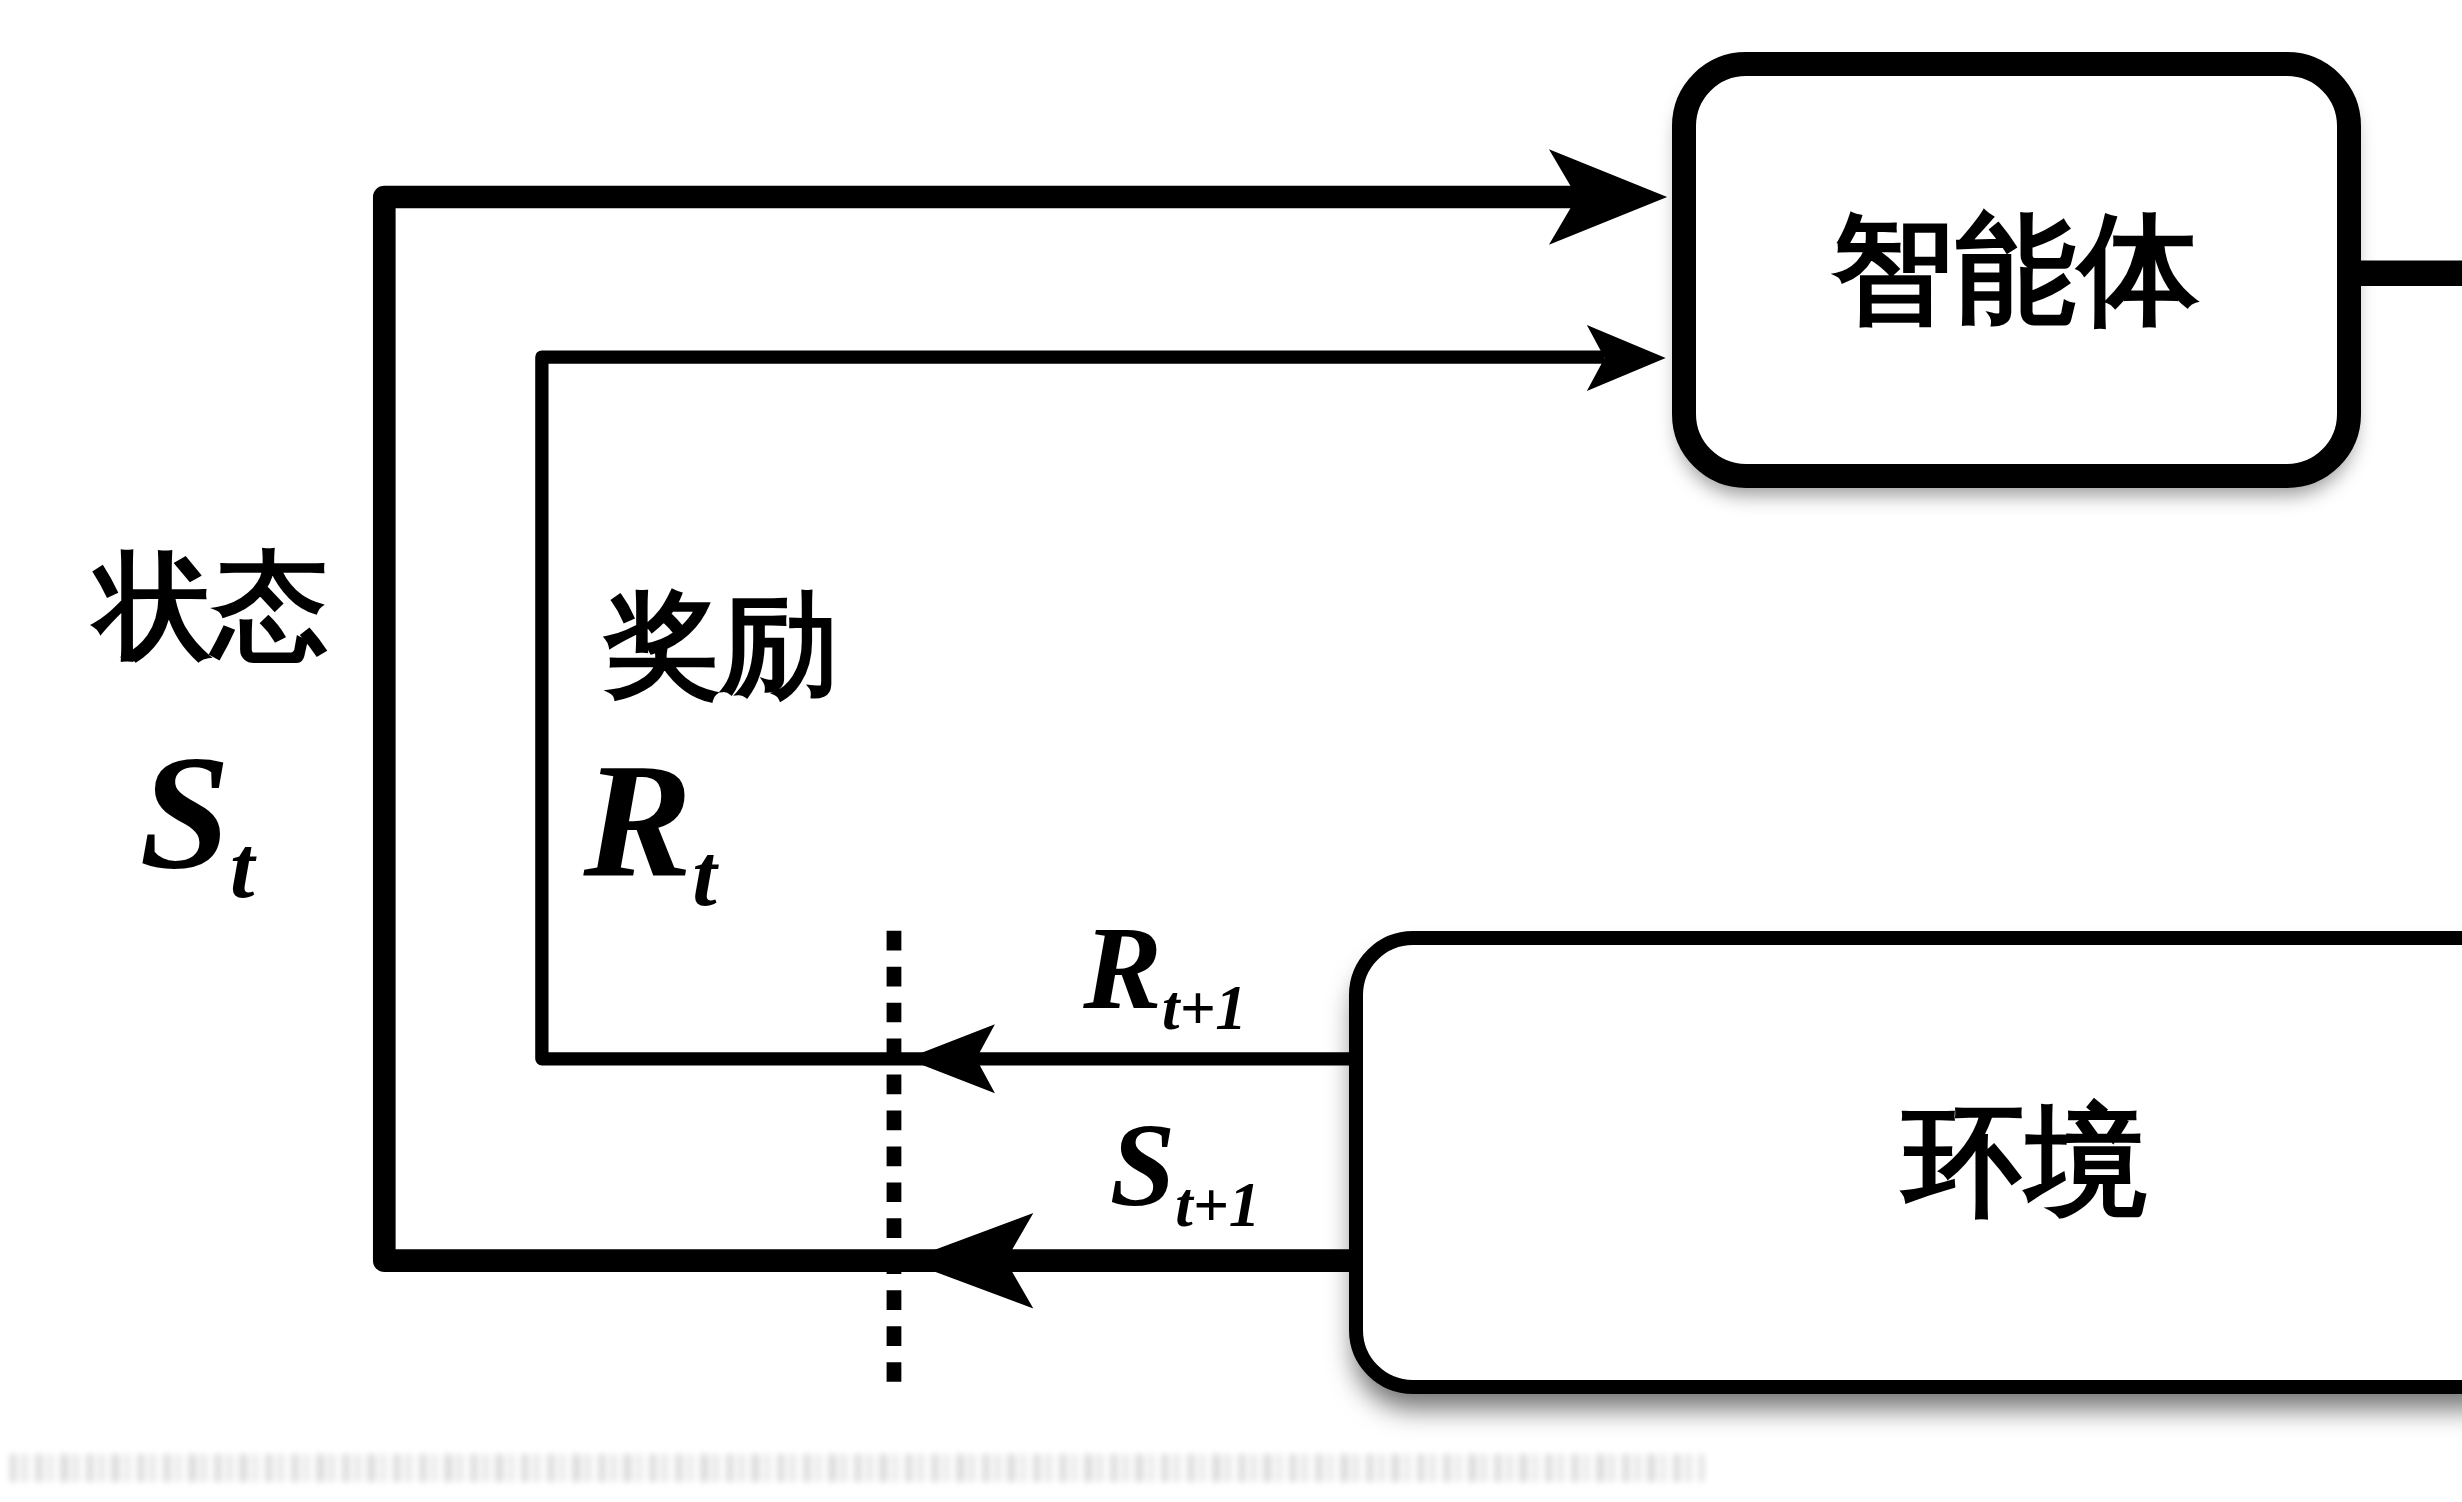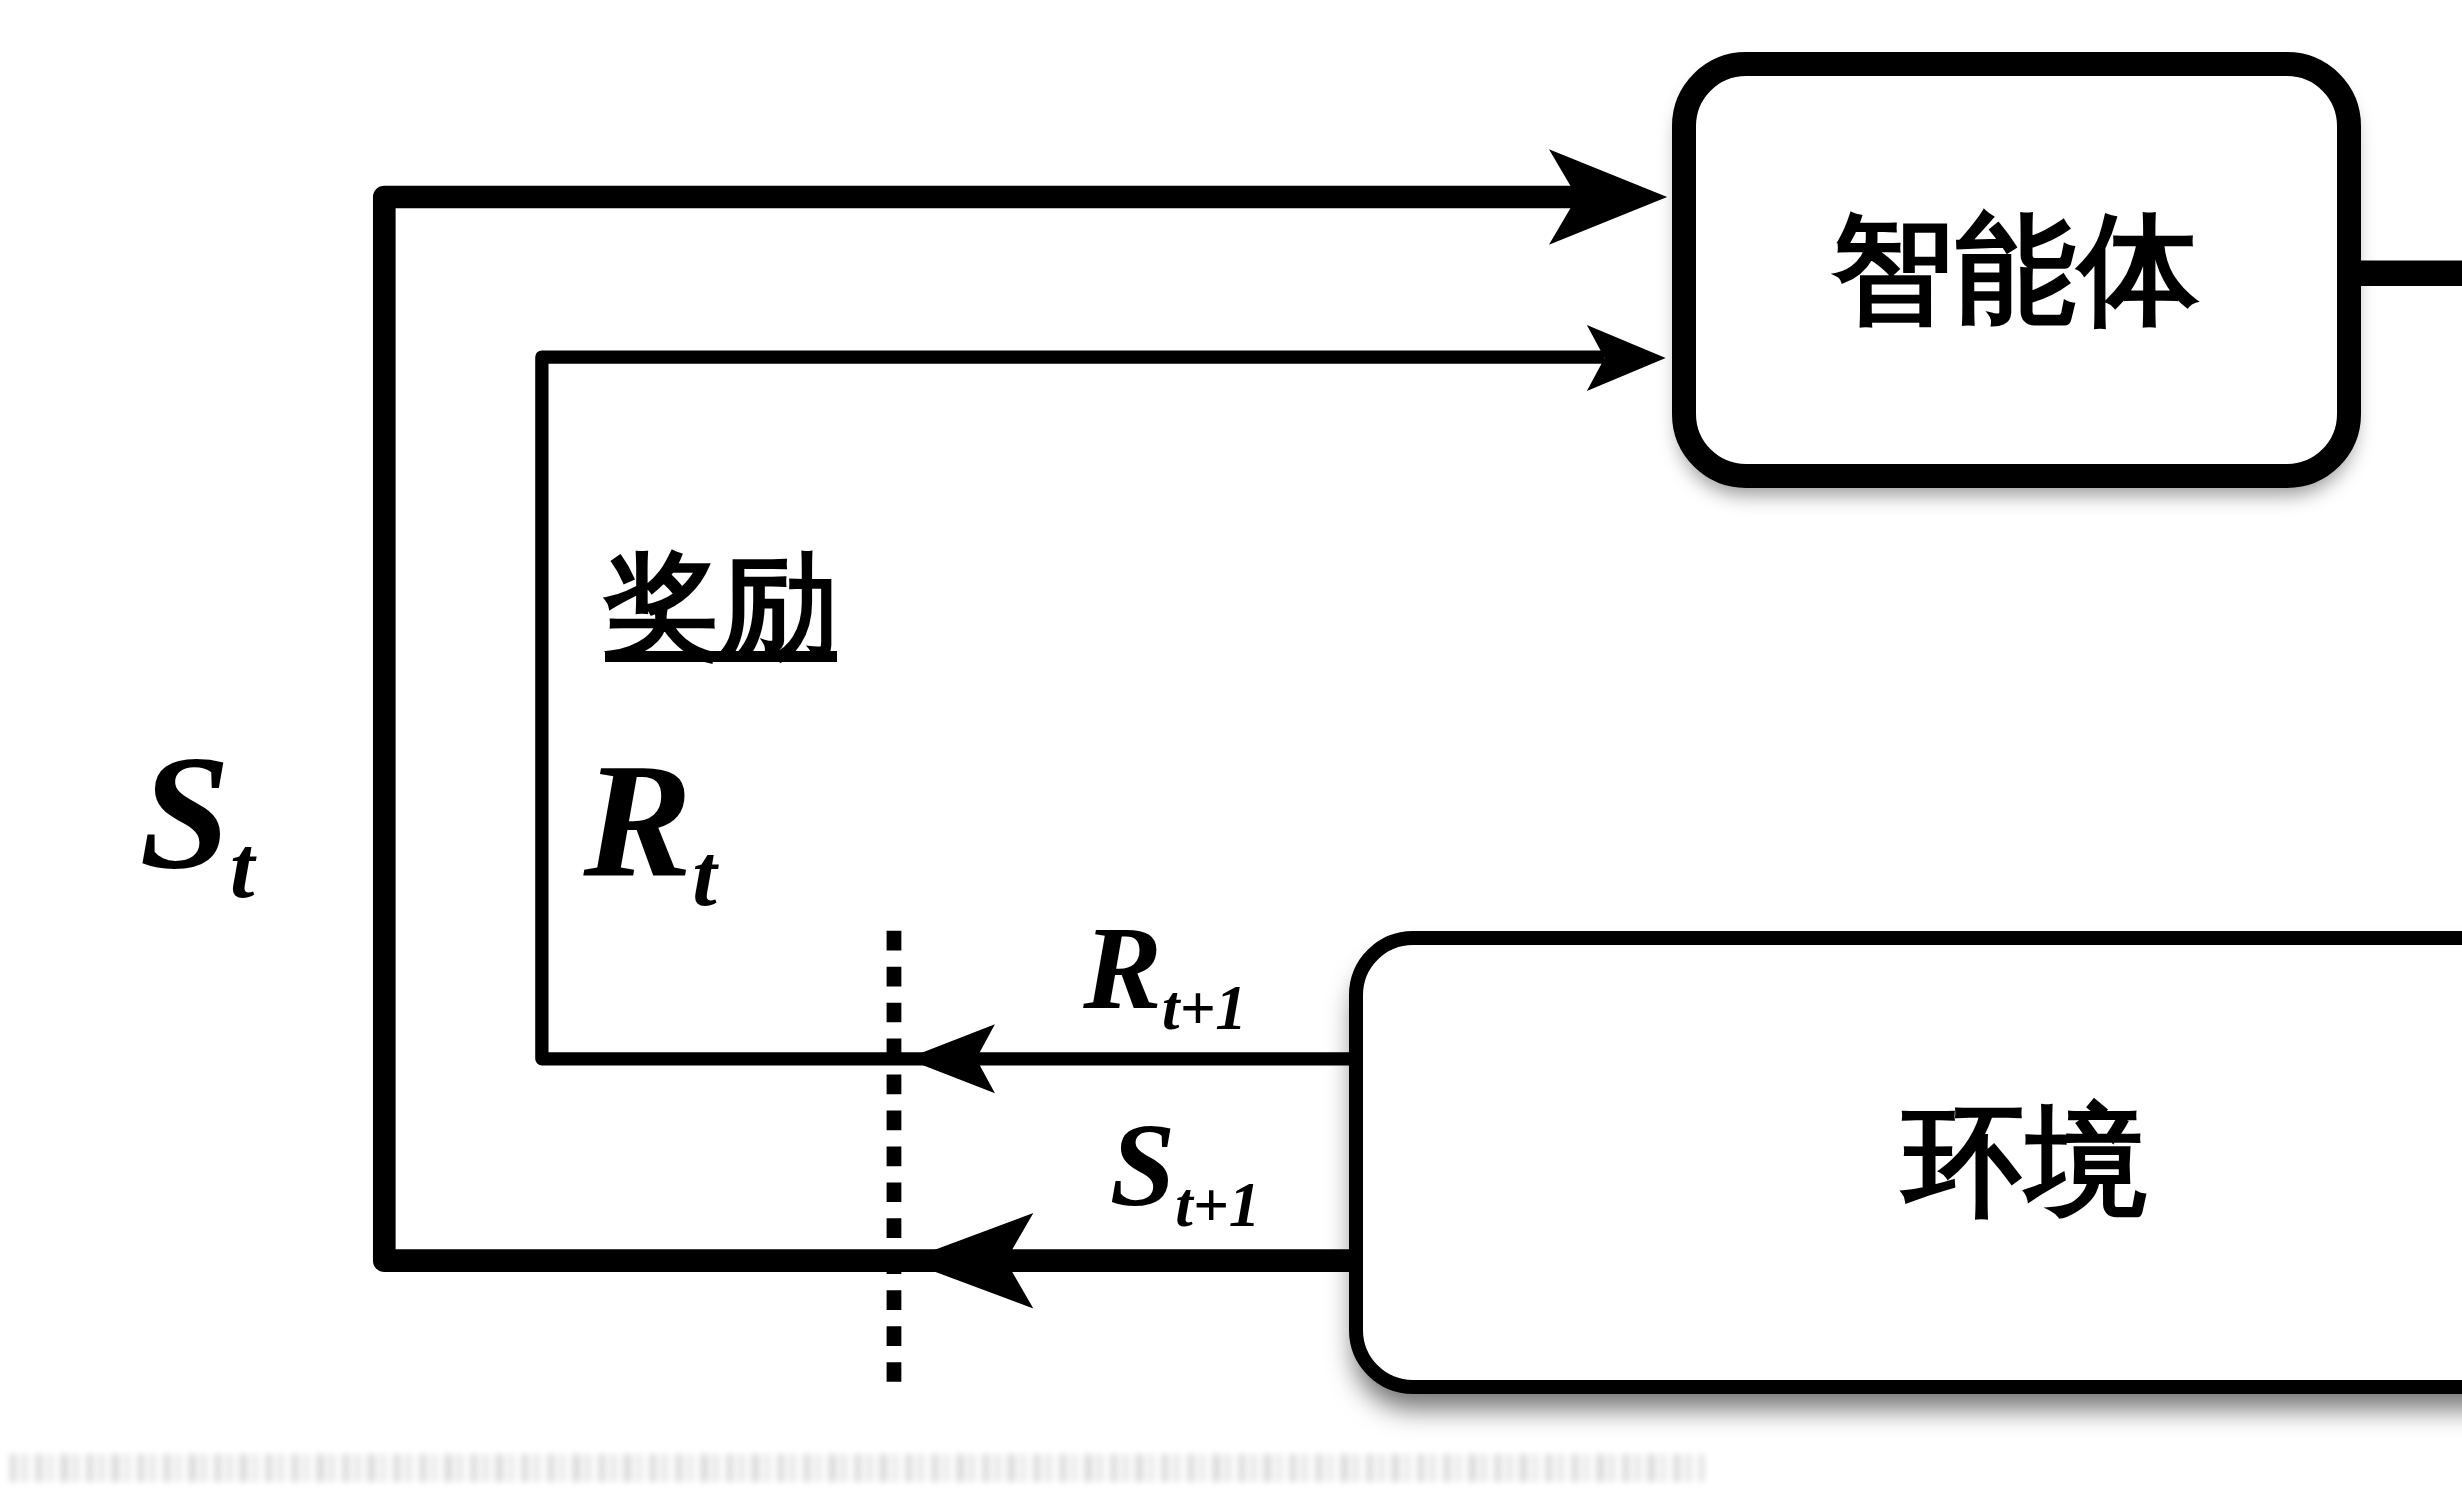--- a/index.html
+++ b/index.html
@@ -117,22 +117,23 @@
   </svg>
 
   <div class="node node-agent">
     <span class="node-label">智能体</span>
   </div>
 
   <div class="node node-environment">
     <span class="node-label">环境</span>
   </div>
 
+  <div class="cn-label" style="left:212px; top:607px;">状态</div>
 
-  <div class="cn-label" style="left:721px; top:606px;text-decoration:underline;">奖励</div>
+  <div class="cn-label" style="left:721px; top:645px;">奖励</div>
 
   <div class="math math-lg" style="left:197px; top:812px;">
     <span class="sym">S</span><sub>t</sub>
   </div>
 
   <div class="math math-lg" style="left:650px; top:820px;">
     <span class="sym">R</span><sub>t</sub>
   </div>
 
   <div class="math math-md" style="left:1165px; top:969px;">

